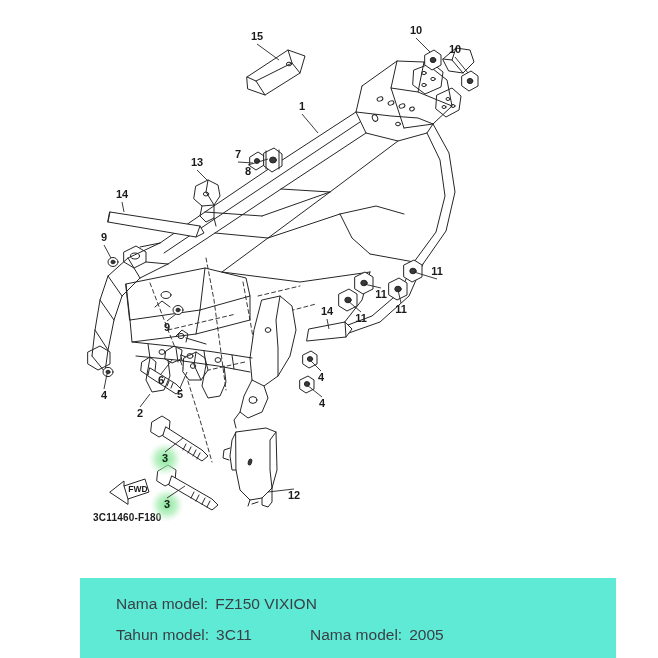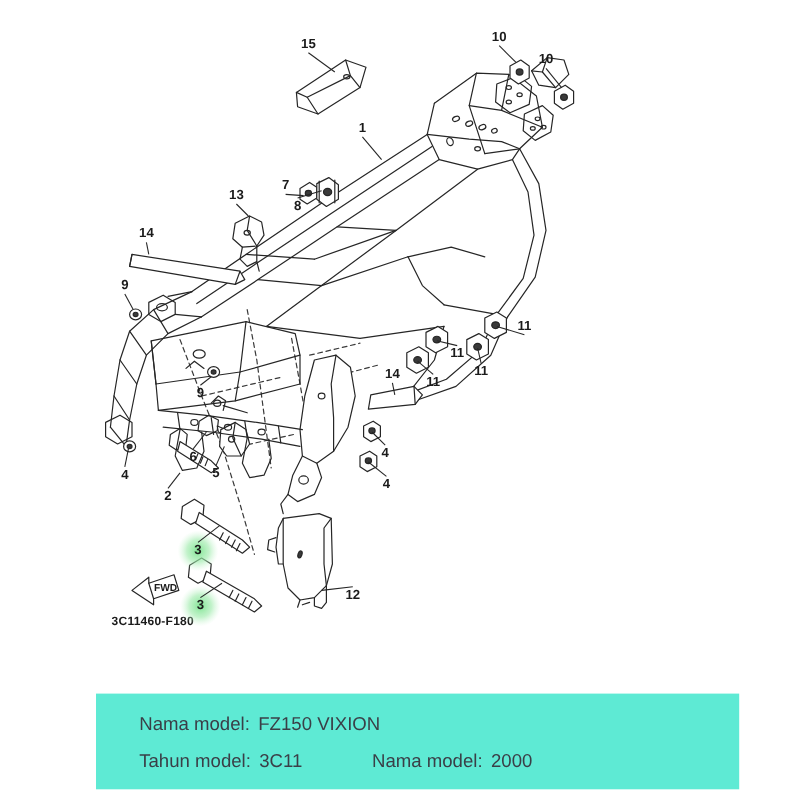--- a/index.html
+++ b/index.html
@@ -424,17 +424,17 @@
           </g>
         </g>
     </svg>
   </div>
 
   <div id="info-panel">
     <div class="info-row" id="info-row-1">
       <span class="info-label">Nama model:</span><span class="info-value">FZ150 VIXION</span>
     </div>
     <div class="info-row" id="info-row-2">
-      <span class="info-label">Tahun model:</span><span class="info-value">3C11</span><span class="info-gap"></span><span class="info-label">Nama model:</span><span class="info-value">2000</span>
+      <span class="info-label">Tahun model:</span><span class="info-value">3C11</span><span class="info-gap"></span><span class="info-label">Nama model:</span><span class="info-value">2005</span>
     </div>
   </div>
 
 </div>
 
 </body></html>

